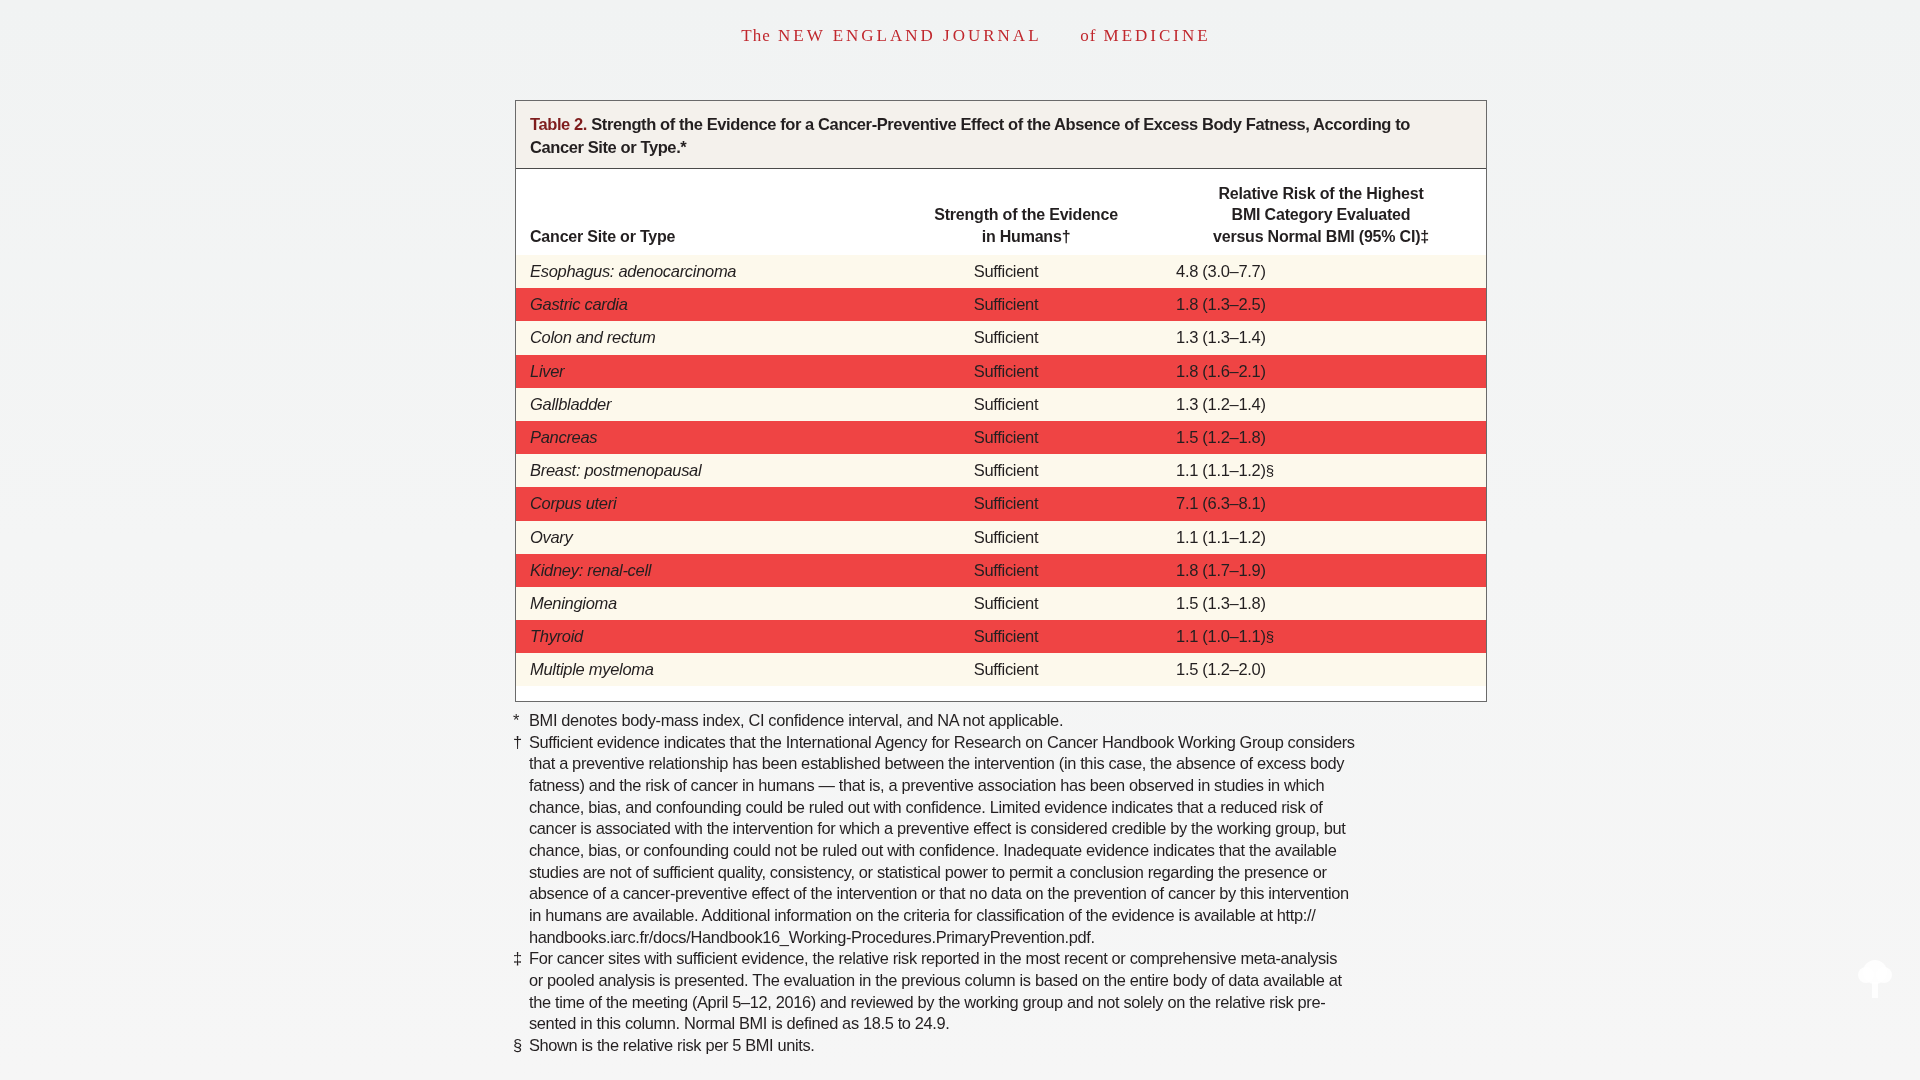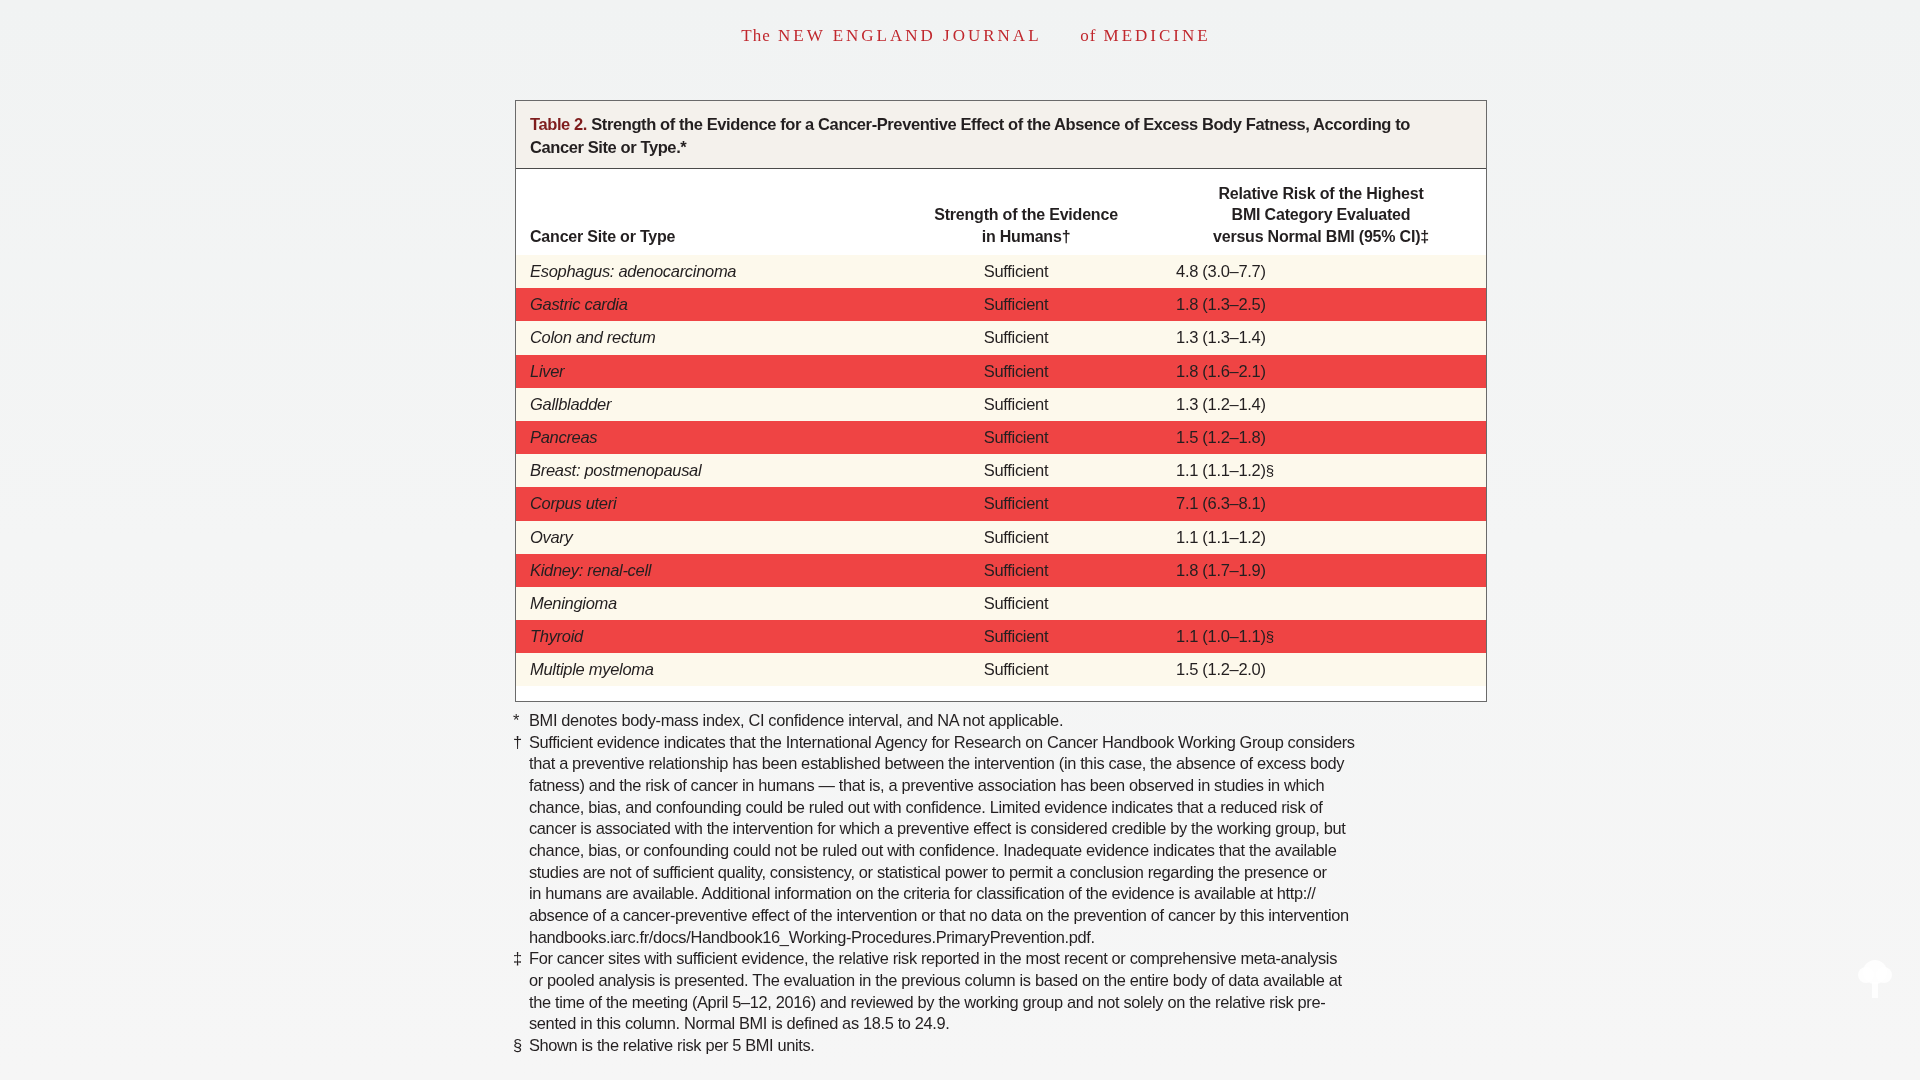--- a/index.html
+++ b/index.html
@@ -46,21 +46,21 @@
   .hdr .c3 { position: absolute; left: 660px; width: 290px; bottom: 8px; text-align: center; }
   .rows { }
   .row {
     position: relative; height: 33.2px;
     font-size: 16.5px; line-height: 33.2px;
     letter-spacing: -0.3px;
   }
   .row.odd { background: #fdf9ec; }
   .row.even { background: #ef4444; }
   .row .c1 { position: absolute; left: 14px; font-style: italic; }
-  .row .c2 { position: absolute; left: 370px; width: 260px; text-align: center; }
+  .row .c2 { position: absolute; left: 360px; width: 260px; text-align: center; }
   .row .c3 { position: absolute; left: 660px; width: 290px; }
   .row .c3 .mark { font-size: 15px; }
   .notes {
     position: absolute; left: 513px; top: 710px; width: 985px;
     font-size: 16.4px; line-height: 21.65px; color: #231f20;
     letter-spacing: -0.35px;
   }
   .note { position: relative; padding-left: 16px; }
   .note .sym { position: absolute; left: 0; top: 0; width: 14px; }
   .deco-tree {
@@ -146,20 +146,21 @@
         <span class="c3"><span>1.1 (1.1–1.2)</span><span class="mark"></span></span>
       </div>
     <div class="row even">
         <span class="c1">Kidney: renal-cell</span>
         <span class="c2">Sufficient</span>
         <span class="c3"><span>1.8 (1.7–1.9)</span><span class="mark"></span></span>
       </div>
     <div class="row odd">
         <span class="c1">Meningioma</span>
         <span class="c2">Sufficient</span>
+        <span class="c3"><span>1.5 (1.3–1.8)</span><span class="mark"></span></span>
       </div>
     <div class="row even">
         <span class="c1">Thyroid</span>
         <span class="c2">Sufficient</span>
         <span class="c3"><span>1.1 (1.0–1.1)</span><span class="mark">§</span></span>
       </div>
     <div class="row odd">
         <span class="c1">Multiple myeloma</span>
         <span class="c2">Sufficient</span>
         <span class="c3"><span>1.5 (1.2–2.0)</span><span class="mark"></span></span>
@@ -174,22 +175,22 @@
   </div>
   <div class="note">
     <span class="sym">†</span>
     <div>Sufficient evidence indicates that the International Agency for Research on Cancer Handbook Working Group considers</div>
     <div>that a preventive relationship has been established between the intervention (in this case, the absence of excess body</div>
     <div>fatness) and the risk of cancer in humans — that is, a preventive association has been observed in studies in which</div>
     <div>chance, bias, and confounding could be ruled out with confidence. Limited evidence indicates that a reduced risk of</div>
     <div>cancer is associated with the intervention for which a preventive effect is considered credible by the working group, but</div>
     <div>chance, bias, or confounding could not be ruled out with confidence. Inadequate evidence indicates that the available</div>
     <div>studies are not of sufficient quality, consistency, or statistical power to permit a conclusion regarding the presence or</div>
+    <div>absence of a cancer-preventive effect of the intervention or that no data on the prevention of cancer by this intervention</div>
     <div>in humans are available. Additional information on the criteria for classification of the evidence is available at http://</div>
-    <div>absence of a cancer-preventive effect of the intervention or that no data on the prevention of cancer by this intervention</div>
     <div>handbooks.iarc.fr/docs/Handbook16_Working-Procedures.PrimaryPrevention.pdf.</div>
   </div>
   <div class="note">
     <span class="sym">‡</span>
     <div>For cancer sites with sufficient evidence, the relative risk reported in the most recent or comprehensive meta-analysis</div>
     <div>or pooled analysis is presented. The evaluation in the previous column is based on the entire body of data available at</div>
     <div>the time of the meeting (April 5–12, 2016) and reviewed by the working group and not solely on the relative risk pre-</div>
     <div>sented in this column. Normal BMI is defined as 18.5 to 24.9.</div>
   </div>
   <div class="note">

